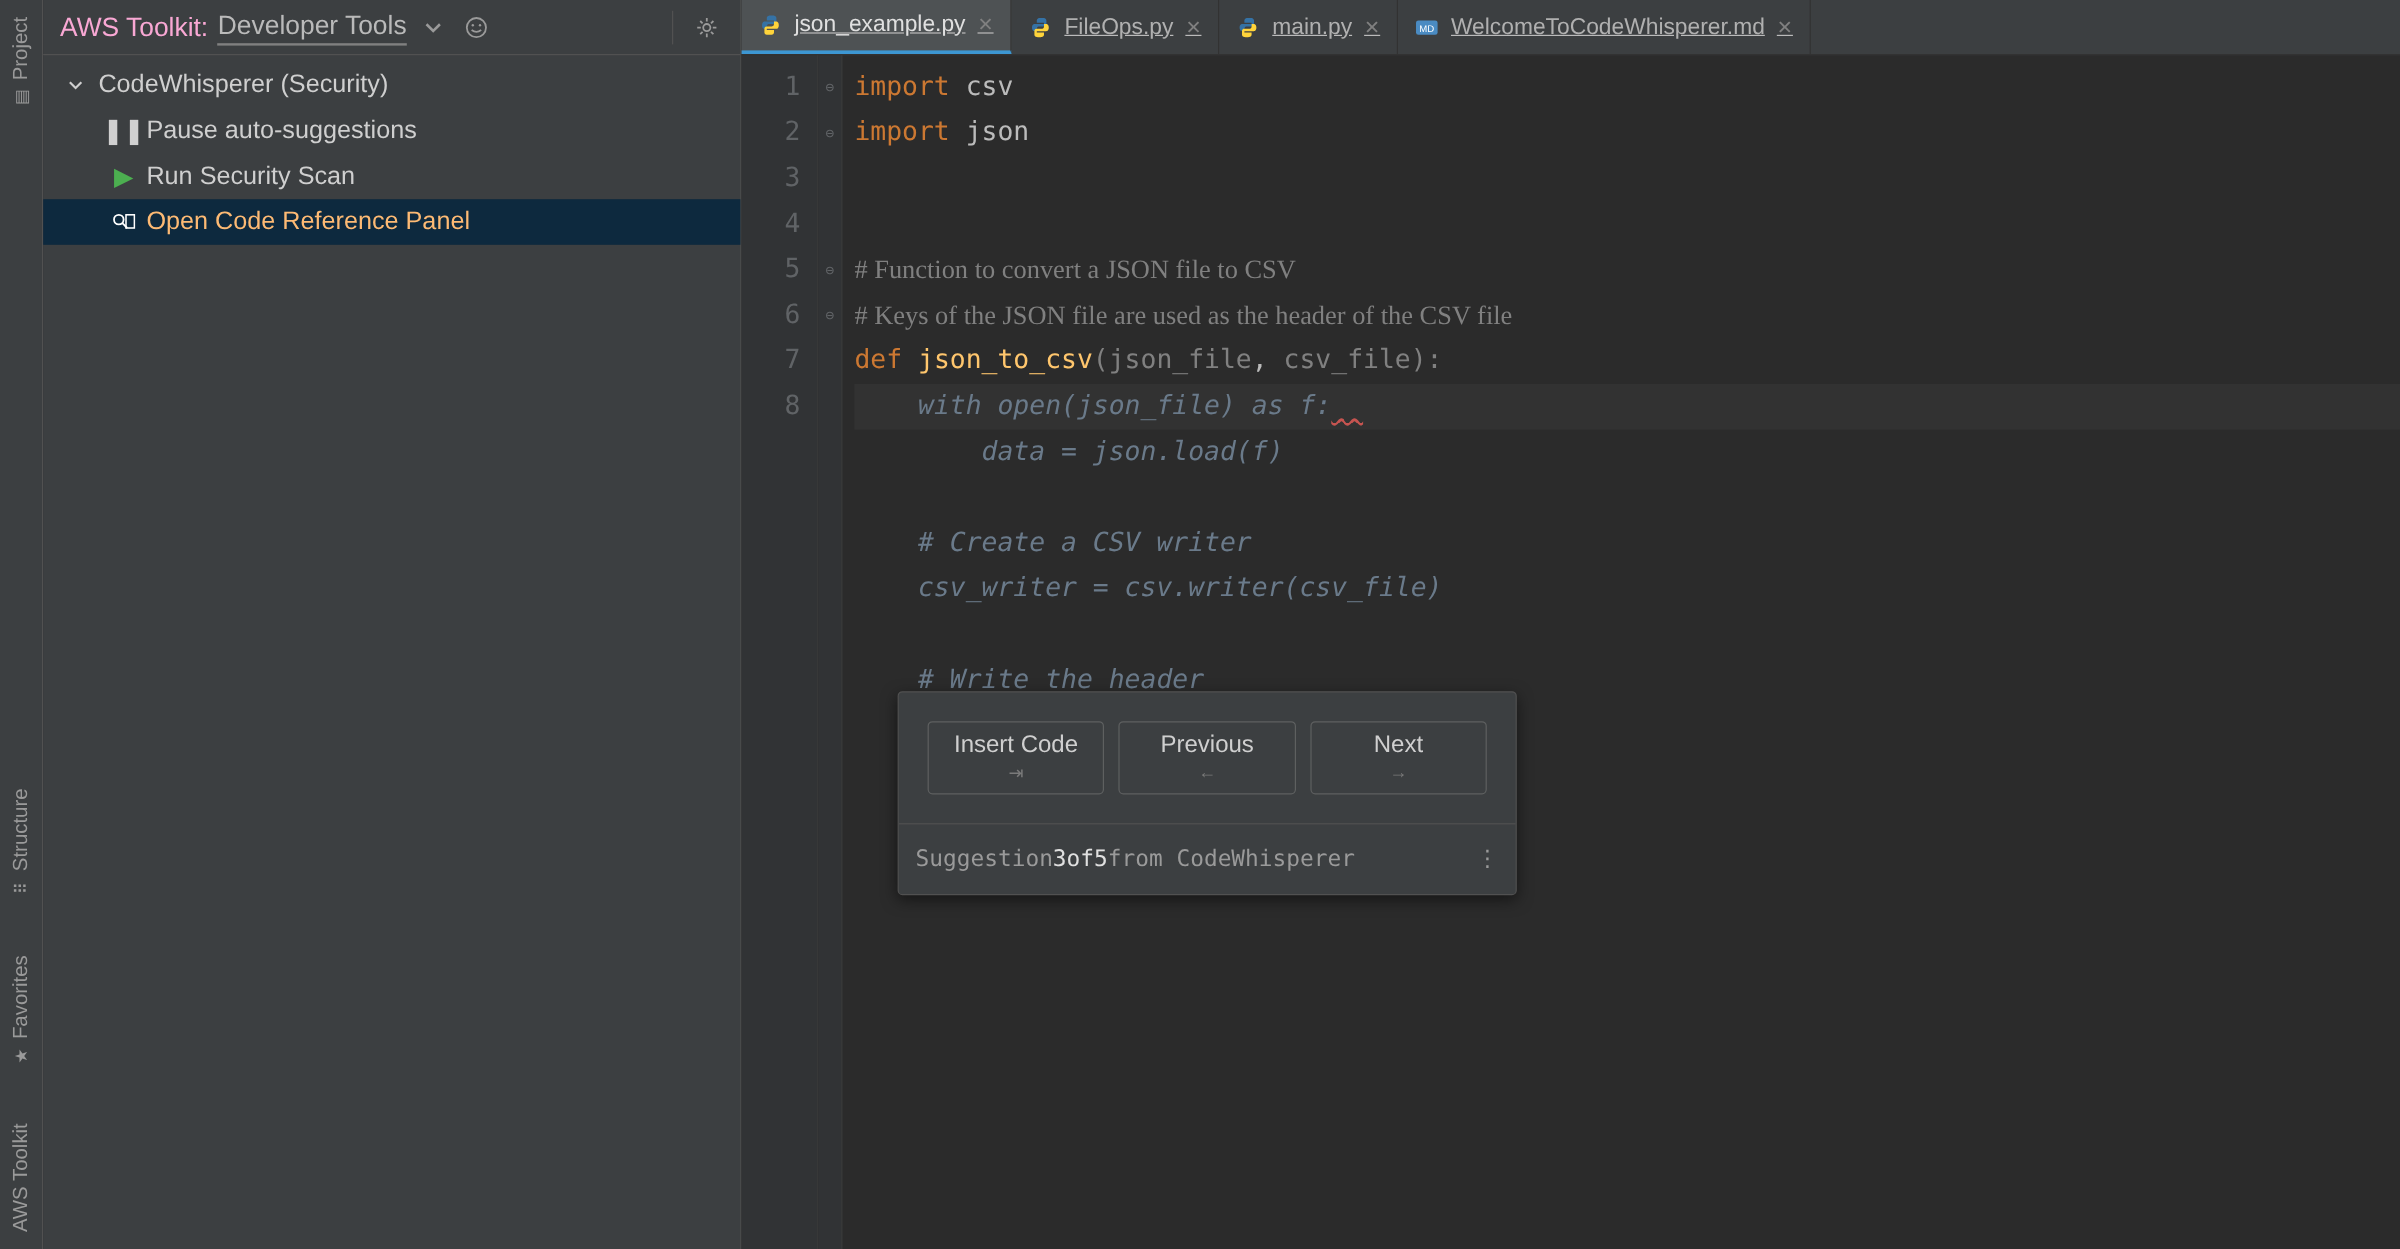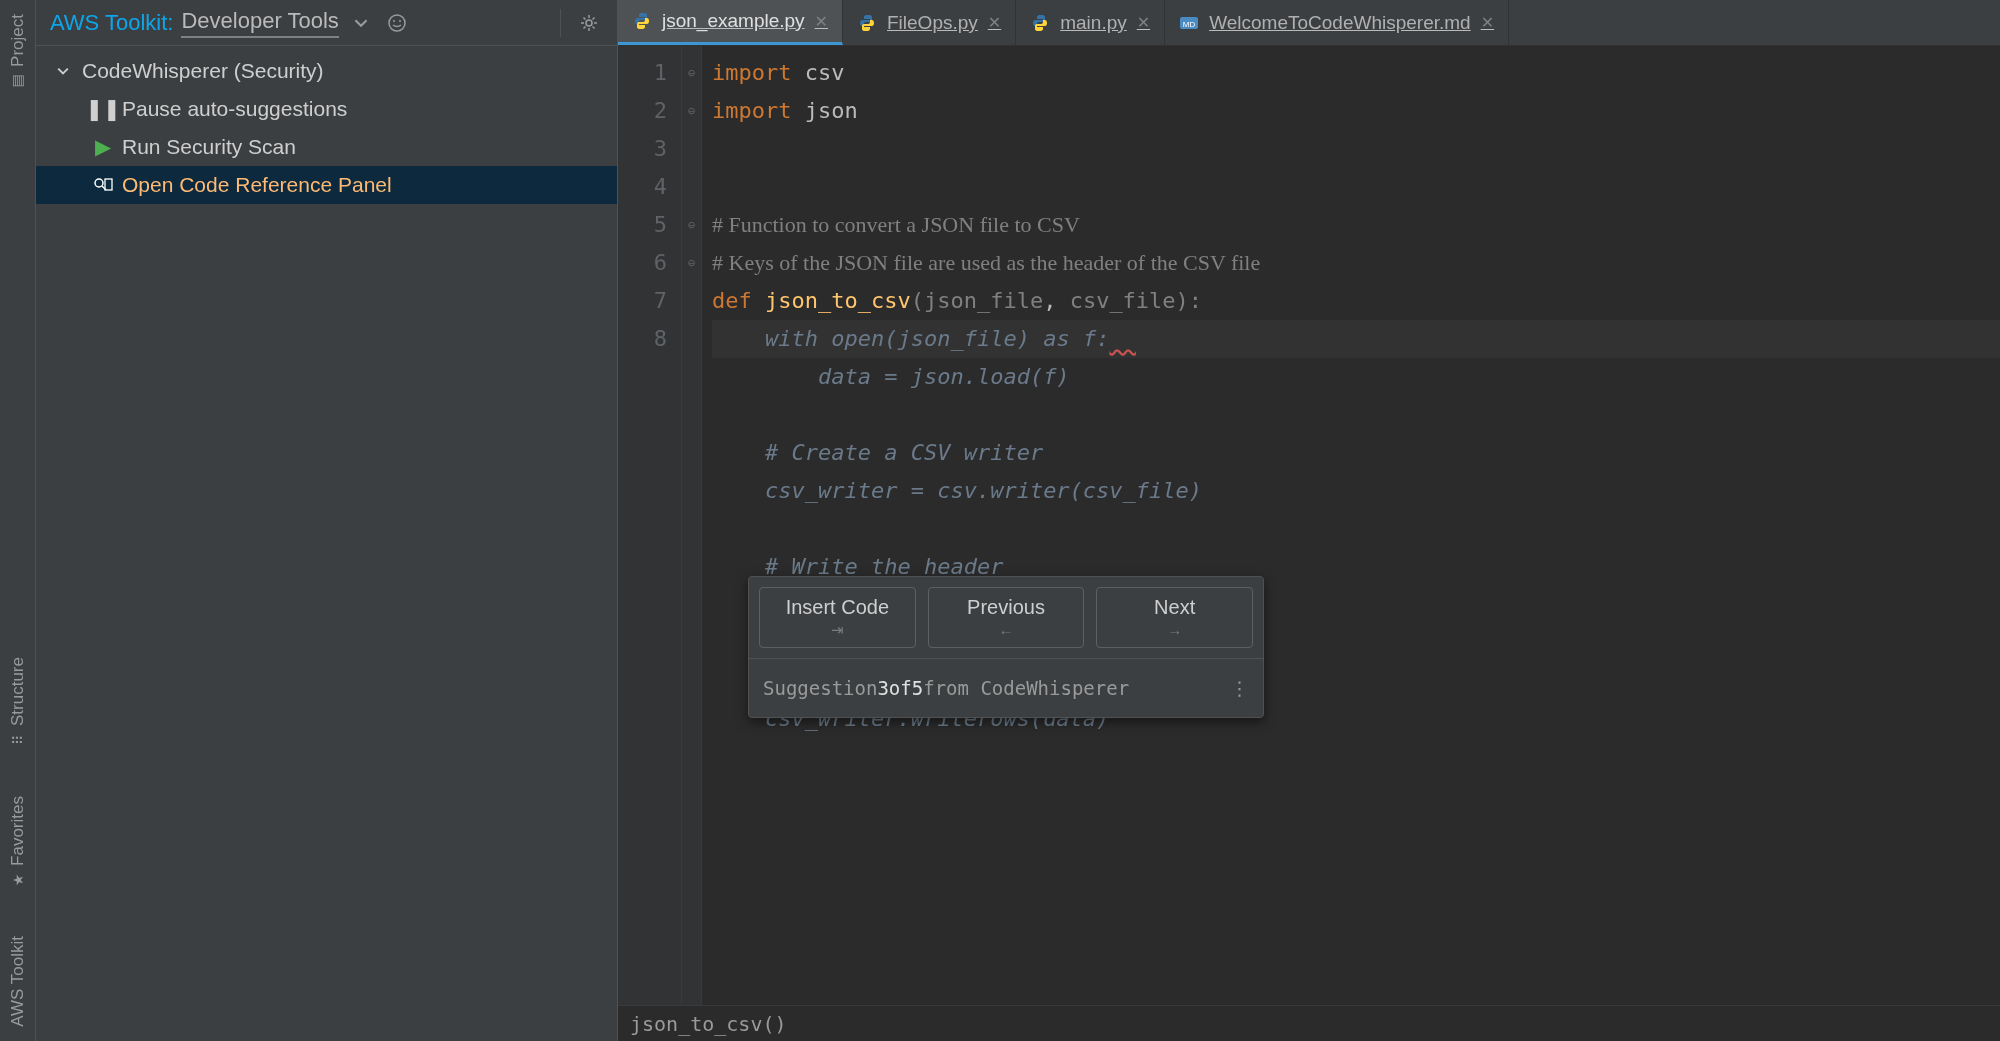--- a/index.html
+++ b/index.html
@@ -56,21 +56,21 @@
 .sidebar-header {
   display: flex;
   align-items: center;
   height: 46px;
   padding: 0 14px;
   border-bottom: 1px solid #515151;
   gap: 8px;
 }
 .sidebar-header .title {
   font-size: 22px;
-  color: #0ea5e9;
+  color: #f9a8d4;
 }
 .sidebar-header .subtitle {
   font-size: 22px;
   color: #bababa;
   border-bottom: 2px solid #808080;
   padding-bottom: 2px;
   text-align: center;
 }
 .sidebar-header .spacer { flex: 1; }
 .sidebar-header .hicon {
@@ -195,21 +195,21 @@
   top: 530px;
   background: #3c3f41;
   border: 1px solid #515151;
   box-shadow: 0 4px 12px rgba(0,0,0,0.5);
   border-radius: 4px;
   width: 516px;
 }
 .popup-buttons {
   display: flex;
   gap: 12px;
-  padding: 10px;
+  padding: 24px;
 }
 .popup-btn {
   flex: 1;
   background: #3c3f41;
   border: 1px solid #5e6060;
   border-radius: 4px;
   color: #cfcfcf;
   font-size: 20px;
   padding: 8px 0;
   cursor: pointer;
@@ -431,16 +431,13 @@
             <span class="bold">3</span>
             <span class="bold"> of </span>
             <span class="bold">5</span>
             <span> from CodeWhisperer</span>
           <span class="dots">⋮</span>
         </div>
       </div>
     </div>
   </div>
 
-  <div class="breadcrumb">
-    <span>json_to_csv()</span>
-  </div>
 </div>
 
 </body></html>

